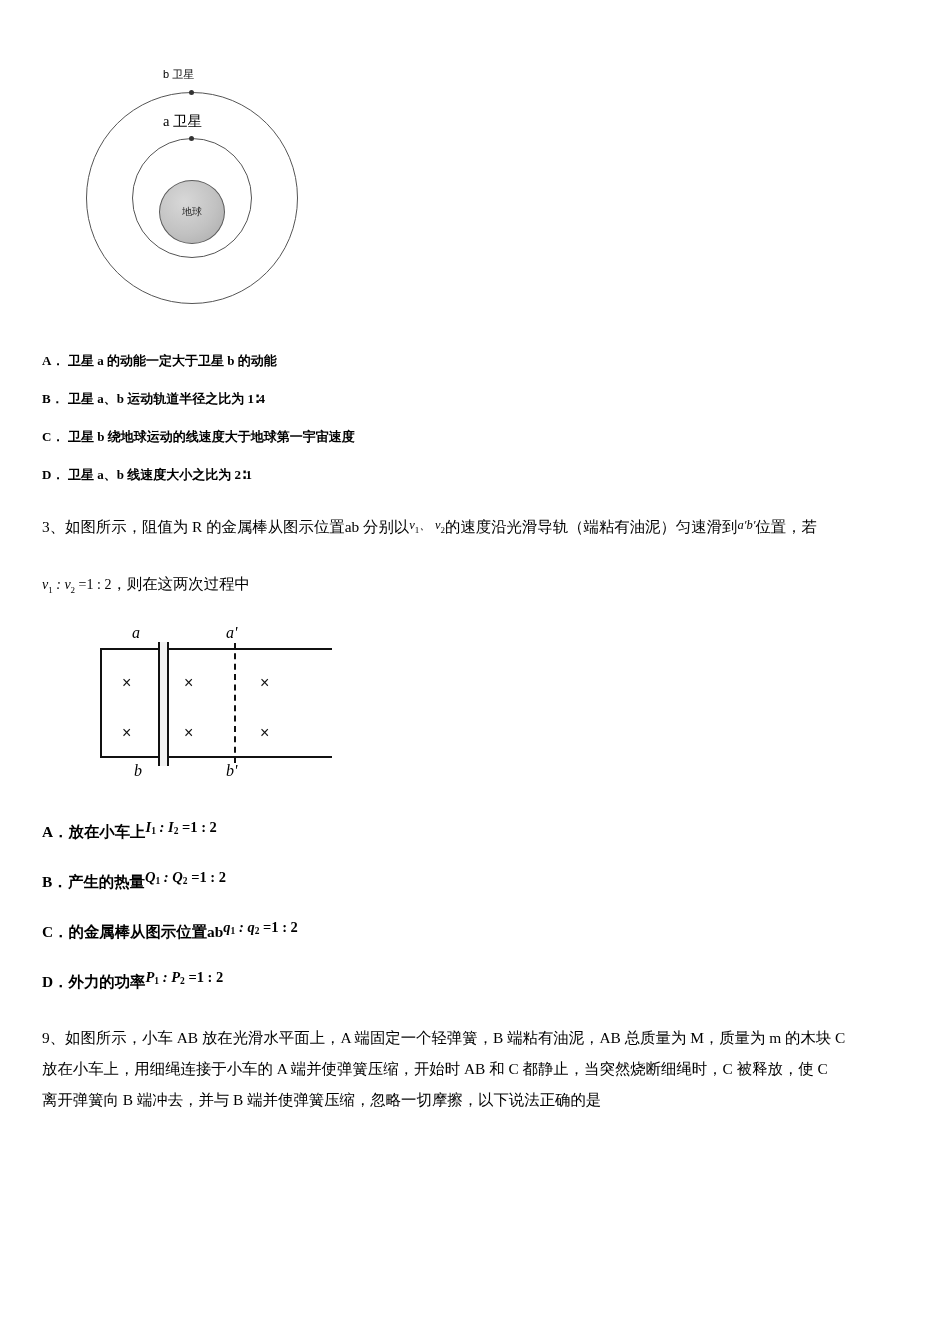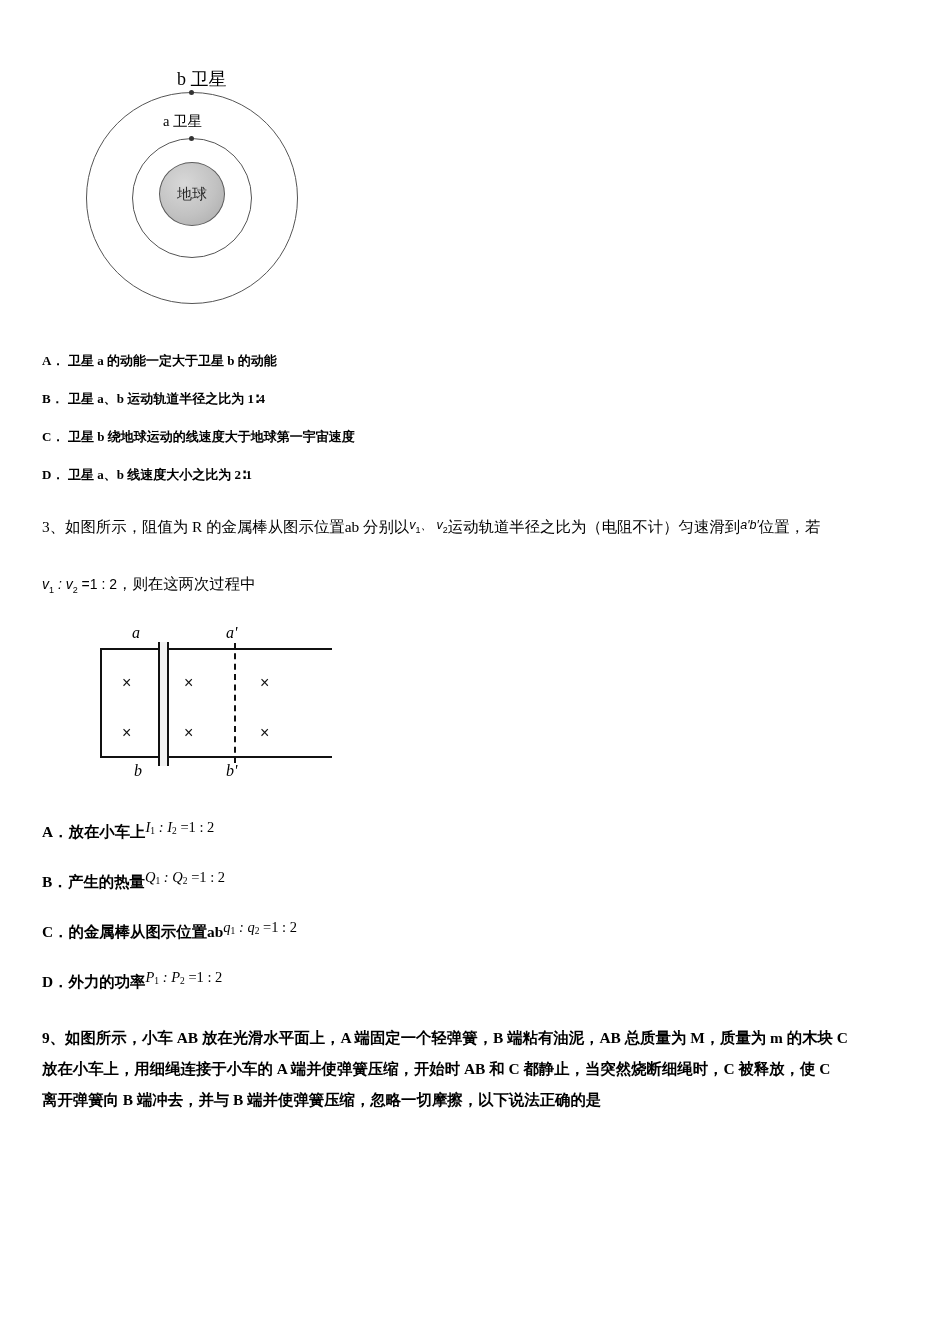--- a/index.html
+++ b/index.html
@@ -49,48 +49,48 @@
     left: 72px;
     top: 78px;
     width: 118px;
     height: 118px;
     border: 1.3px solid #555;
     border-radius: 50%;
   }
   .earth {
     position: absolute;
     left: 99px;
-    top: 102px;
+    top: 120px;
     width: 64px;
     height: 62px;
     border-radius: 50%;
     background: radial-gradient(circle at 38% 34%, #d8d8d8 0%, #c2c2c2 55%, #a9a9a9 100%);
     border: 1.3px solid #5b5b5b;
     display: flex;
     align-items: center;
     justify-content: center;
     font-family: "Liberation Sans", sans-serif;
-    font-size: 15px;
+    font-size: 10px;
     color: #2a2a2a;
   }
   .dot {
     position: absolute;
     width: 5px;
     height: 5px;
     background: #333;
     border-radius: 50%;
   }
   .dot-b { left: 129px; top: 30px; }
   .dot-a { left: 129px; top: 76px; }
   .lbl-b {
     position: absolute;
-    left: 117px;
+    left: 103px;
     top: 7px;
-    font-size: 18px;
-    font-family: Liberation Serif, serif;
+    font-size: 11px;
+    font-family: Liberation Sans, sans-serif;
   }
   .lbl-a {
     position: absolute;
     left: 103px;
     top: 52px;
     font-size: 14.5px;
     font-family: "Liberation Serif", serif;
   }
 
   
@@ -107,21 +107,21 @@
   }
   .q-text {
     font-size: 15.4px;
     line-height: 2.0;
     margin: 22px 0 0 0;
     font-family: "Liberation Serif", serif;
   }
 
   
   .math {
-    font-family: Liberation Sans, sans-serif;
+    font-family: Liberation Serif, serif;
     font-style: italic;
     font-size: 14px;
     white-space: nowrap;
     margin-top: 8px;
   }
   .math sub {
     font-style: normal;
     font-size: 9px;
   }
   .math .num { font-style: normal; }
@@ -202,29 +202,29 @@
     font-size: 15.4px;
     font-weight: bold;
     margin: 0 0 26px 0;
     font-family: "Liberation Serif", serif;
   }
   .choice-math .mark { display: inline-block; min-width: 26px; }
   .formula {
     font-style: italic;
     font-size: 14.5px;
     vertical-align: 5px;
-    font-weight: normal;
+    font-weight: bold;
   }
   .formula sub { font-style: normal; font-size: 9.5px; vertical-align: -2px;}
   .formula .num { font-style: normal; }
 
   .para {
     font-size: 15.4px;
     line-height: 2.0;
-    font-weight: bold;
+    font-weight: normal;
     margin: 0;
     font-family: "Liberation Serif", serif;
   }
 </style>
 </head>
 <body>
 
 <div class="page">
   <div class="content">
 
@@ -247,21 +247,21 @@
       </p>
       <p class="choice">
         <span class="mark">C．</span><span>卫星 b 绕地球运动的线速度大于地球第一宇宙速度</span>
       </p>
       <p class="choice">
         <span class="mark">D．</span><span>卫星 a、b 线速度大小之比为 2∶1</span>
       </p>
     </div>
 
     <div class="q-text" style="margin-top:28px;">
-      <span>3、如图所示，阻值为 R 的金属棒从图示位置ab 分别以</span><span class="math math-sm"><i>v</i><sub>1</sub>、&nbsp;<i>v</i><sub>2</sub></span><span>运动轨道半径之比为（电阻不计）匀速滑到</span><span class="math math-sm"><i>a</i>′<i>b</i>′</span><span>位置，若</span>
+      <span>3、如图所示，阻值为 R 的金属棒从图示位置ab 分别以</span><span class="math math-sm"><i>v</i><sub>1</sub>、&nbsp;<i>v</i><sub>2</sub></span><span>的速度沿光滑导轨（端粘有油泥）匀速滑到</span><span class="math math-sm"><i>a</i>′<i>b</i>′</span><span>位置，若</span>
     </div>
     <div class="q-text frac-line" style="margin-top:26px;">
       <span class="math"><i>v</i><sub>1</sub> : <i>v</i><sub>2</sub> <span class="num">=1 : 2</span></span><span>，则在这两次过程中</span>
     </div>
 
     <div class="fig-rails">
       <div class="rail-top"></div>
       <div class="rail-bot"></div>
       <div class="rail-left"></div>
       <div class="bar-ab"></div>

